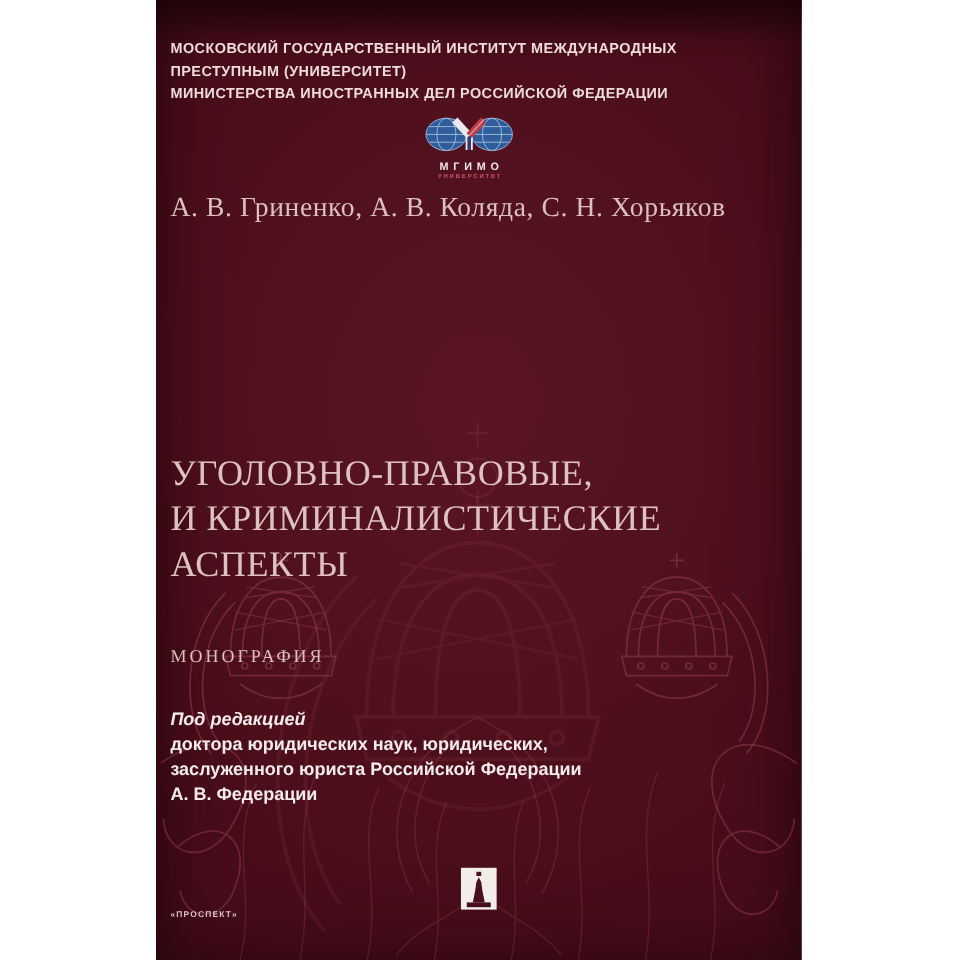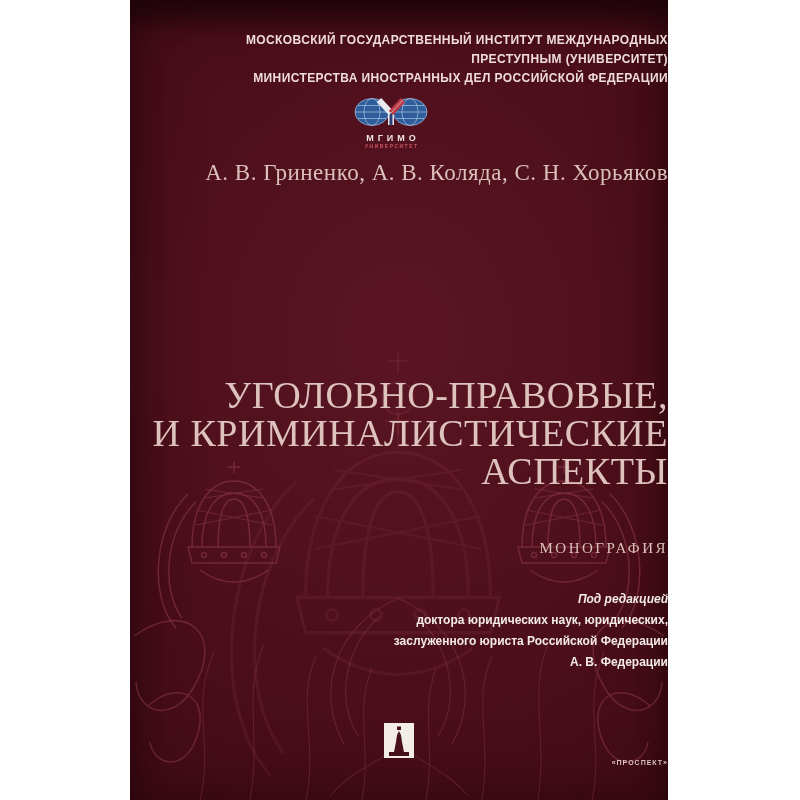--- a/index.html
+++ b/index.html
@@ -8,21 +8,21 @@
     font-family:"Liberation Sans",sans-serif;
   }
   .cover{
     position:absolute;left:130px;top:0;width:538px;height:800px;
     background:
       linear-gradient(180deg, rgba(24,5,9,.55) 0%, rgba(24,5,9,0) 4.5%),
       radial-gradient(ellipse 90% 70% at 50% 42%, #5a1524 0%, #4c0e1b 62%, #440c18 100%);
     box-shadow: inset 0 0 70px rgba(20,0,5,.45), inset 0 14px 28px rgba(20,0,5,.4);
   }
   .ornaments{position:absolute;left:0;top:0;pointer-events:none;}
-  .txt{position:absolute;left:12px;right:0;text-align:right;}
+  .txt{position:absolute;left:12px;right:0;text-align:left;}
   .inst{
     top:31px;font-size:12px;font-weight:bold;line-height:19px;
     letter-spacing:.4px;color:#eedcda;
   }
   .logo-wrap{position:absolute;left:0;right:16px;top:97px;text-align:center;}
   .logo-name{
     margin-top:2px;font-size:9px;font-weight:bold;letter-spacing:4px;
     color:#f0e4e4;text-indent:4px;
   }
   .logo-sub{
@@ -31,28 +31,28 @@
   }
   .authors{
     top:160px;font-family:Liberation Serif, serif;font-size:23px;
     color:#dcc0bc;letter-spacing:.5px;
   }
   .title{
     top:208px;font-family:"Liberation Serif",serif;font-size:31px;
     line-height:40px;color:#ddc2be;letter-spacing:.5px;
   }
   .subtitle{
-    top:376px;font-family:"Liberation Serif",serif;font-size:38px;
+    top:376px;font-family:"Liberation Serif",serif;font-size:30px;
     line-height:38px;color:#ddc2be;letter-spacing:.5px;
   }
   .genre{
     top:540px;font-family:"Liberation Serif",serif;font-size:15px;
     letter-spacing:2.5px;color:#dcc1bd;
   }
-  .editors{top:589px;font-size:12px;font-weight:bold;line-height:21px;color:#f3ebea;}
+  .editors{top:589px;font-size:15px;font-weight:bold;line-height:21px;color:#f3ebea;}
   .editors .it{font-style:italic;}
   .pub-mark{position:absolute;left:254px;top:723px;}
   .pub-name{
     top:759px;font-size:7px;font-weight:bold;letter-spacing:1px;color:#d9c4c4;
   }
 </style>
 </head>
 <body>
 
 <div class="cover">

